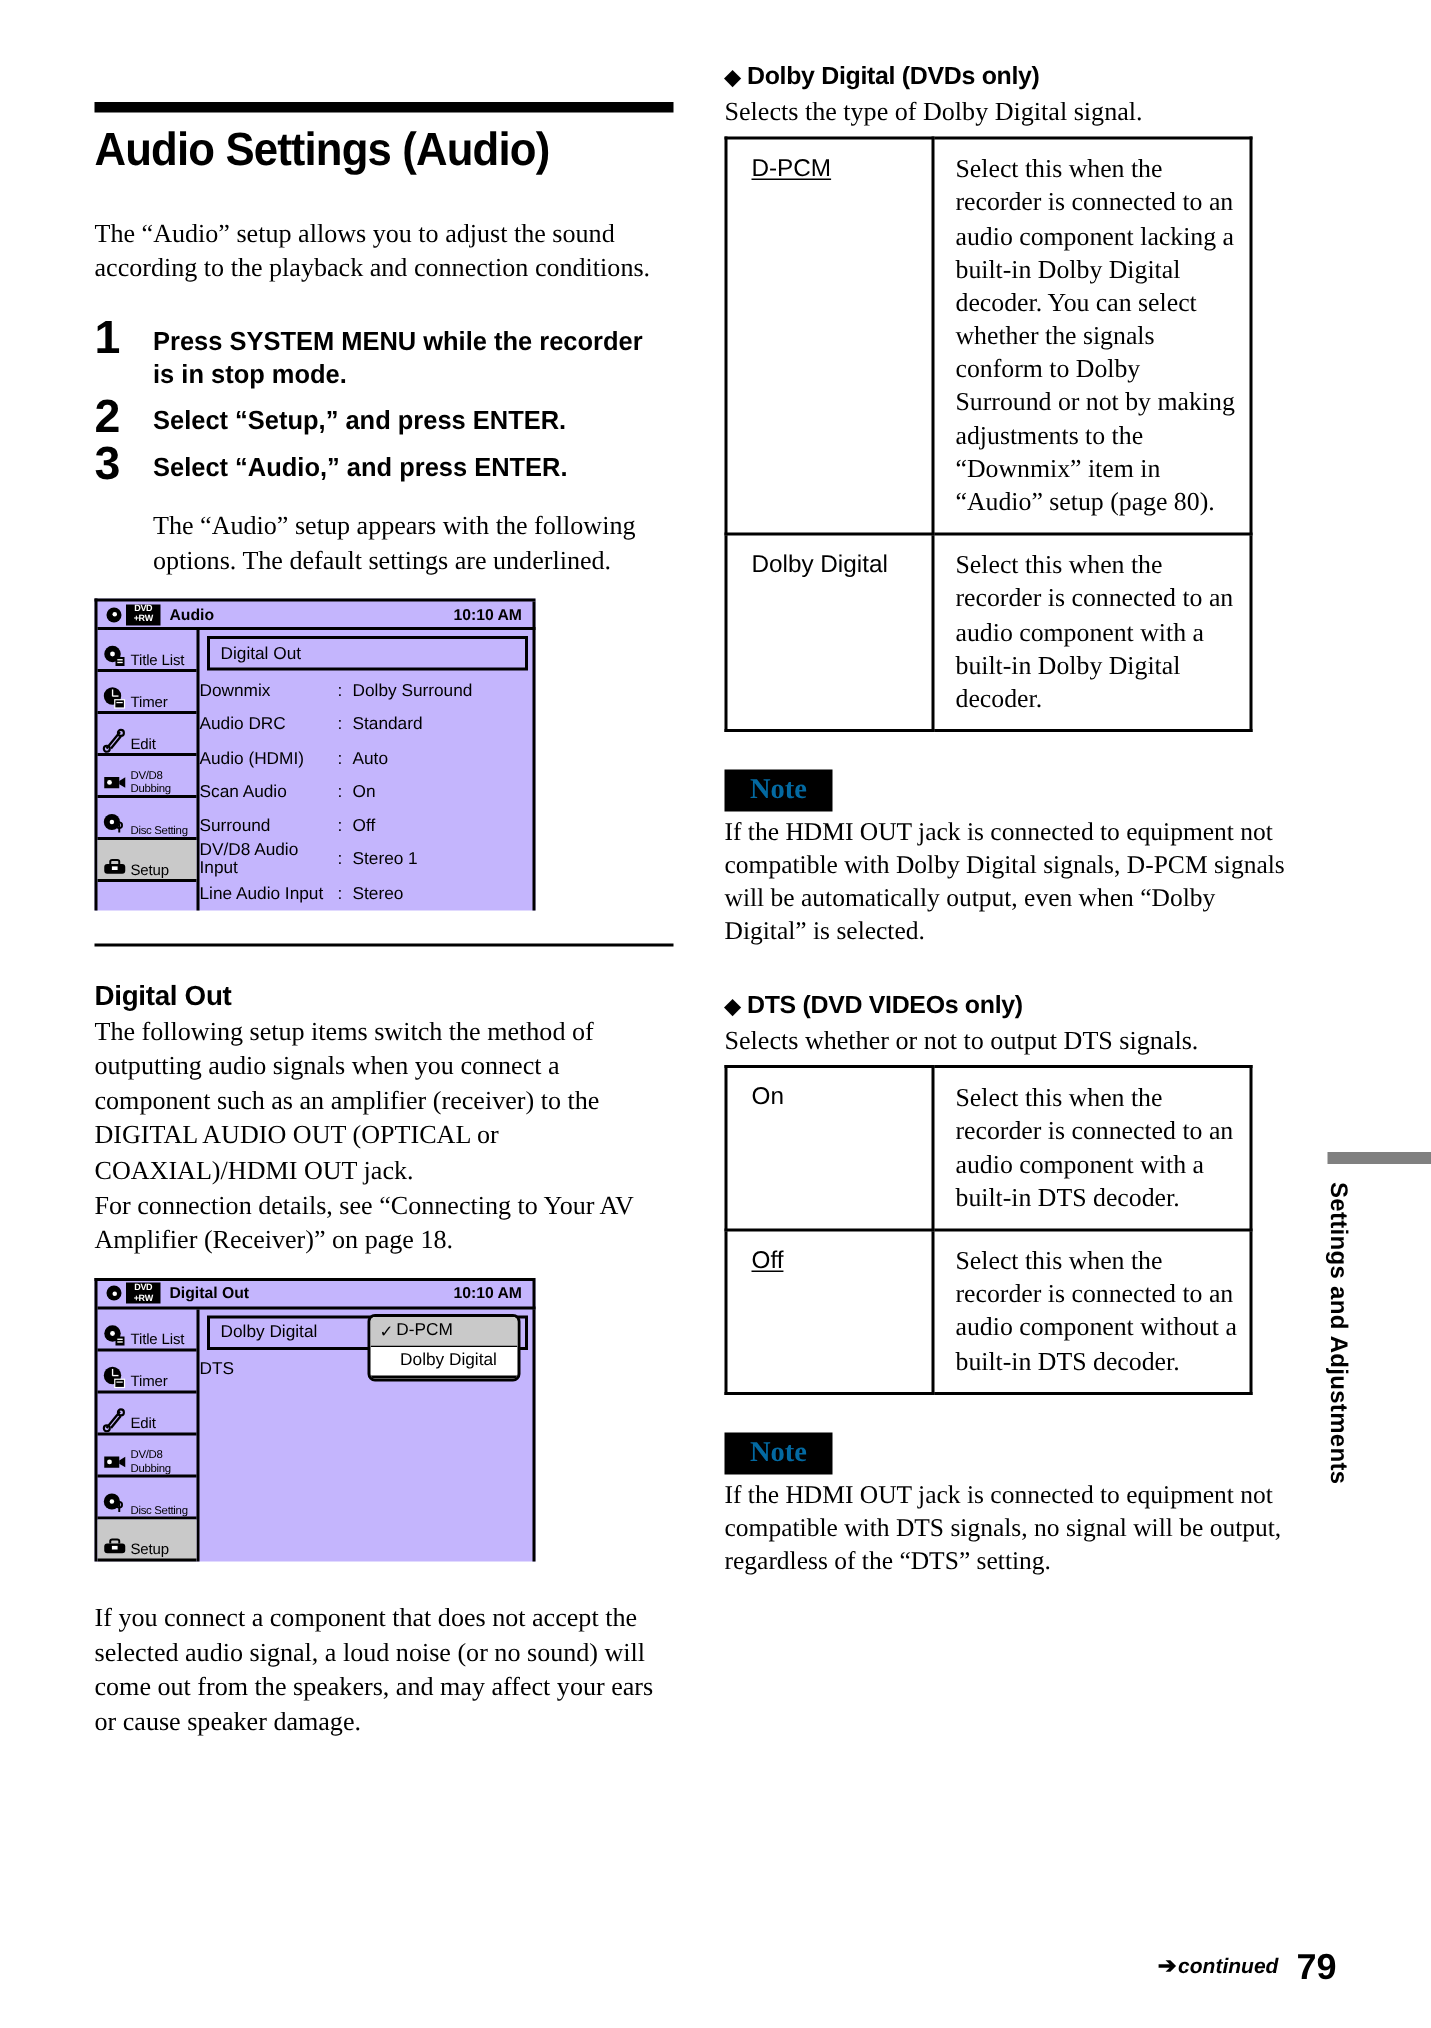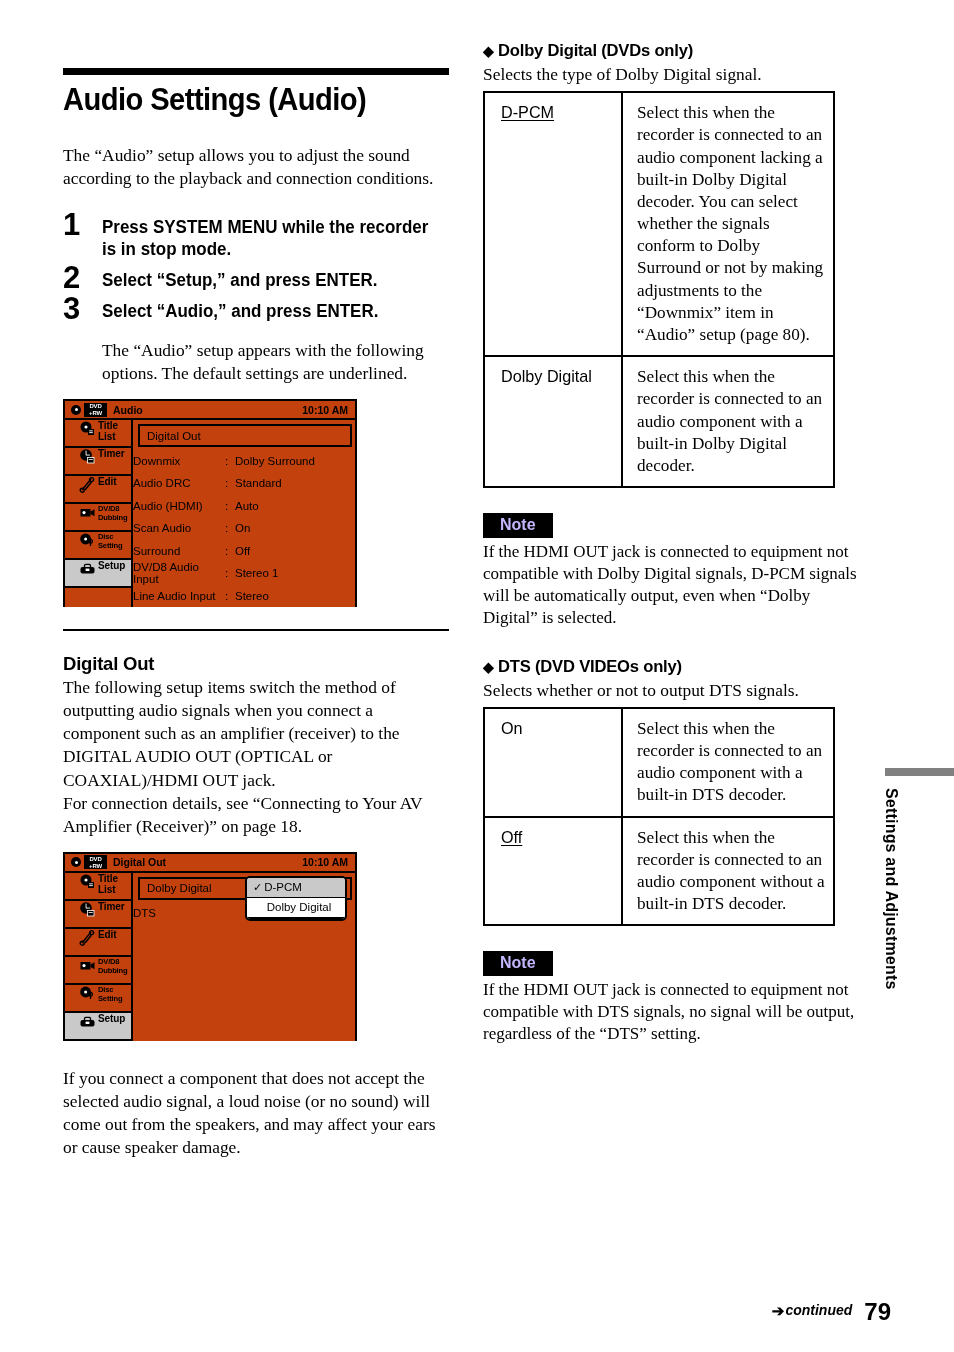--- a/index.html
+++ b/index.html
@@ -109,24 +109,24 @@
     font-size: 16.6px;
     margin: 0 0 2px 0;
     letter-spacing: -0.2px;
   }
   .diamond-head .dia { font-size: 14px; }
 
   
   .note-badge {
     display: inline-block;
     background: #000;
-    color: #c4b5fd;
-    font-family: Liberation Sans, sans-serif;
-    font-weight: bold;
-    font-size: 16px;
+    color: #0369a1;
+    font-family: Liberation Serif, serif;
+    font-weight: bold;
+    font-size: 19px;
     padding: 3px 17px 4px 17px;
     line-height: 1.12;
   }
   .note-body {
     font-size: 17px;
     line-height: 1.29;
     margin: 3px 0 0 0;
   }
 
   
@@ -149,21 +149,21 @@
     font-size: 16.2px;
     line-height: 1.32;
     padding-left: 16px;
   }
   .und { text-decoration: underline; text-underline-offset: 2px; }
 
   
   .mock {
     position: relative;
     width: 294px;
-    background: #c2410c;
+    background: #c4b5fd;
     margin-top: 14px;
     font-family: "Liberation Sans", sans-serif;
   }
   .mock-frame {
     border: 2px solid #000;
     border-bottom: none;
     border-right: none;
     position: relative;
   }
   .mock-titlebar {
@@ -217,25 +217,24 @@
   .mock-side {
     width: 68px;
     flex: none;
     border-right: 2px solid #000;
     box-sizing: border-box;
   }
   .side-item {
     height: 28px;
     border-bottom: 2px solid #000;
     display: flex;
-    align-items: flex-start;
-    padding-left: 14px;
+    align-items: flex-end;
+    padding-left: 3px;
     box-sizing: border-box;
     gap: 2px;
-    font-weight: bold;
   }
   .side-item:last-child { border-bottom: 2px solid #000; }
   .side-item.active { background: #c9c9c9; }
   .side-label {
     font-size: 10px;
     letter-spacing: -0.1px;
   }
   .side-label.small { font-size: 7.6px; letter-spacing: -0.2px; }
   .side-icon { width: 17px; height: 17px; flex: none; }
 

